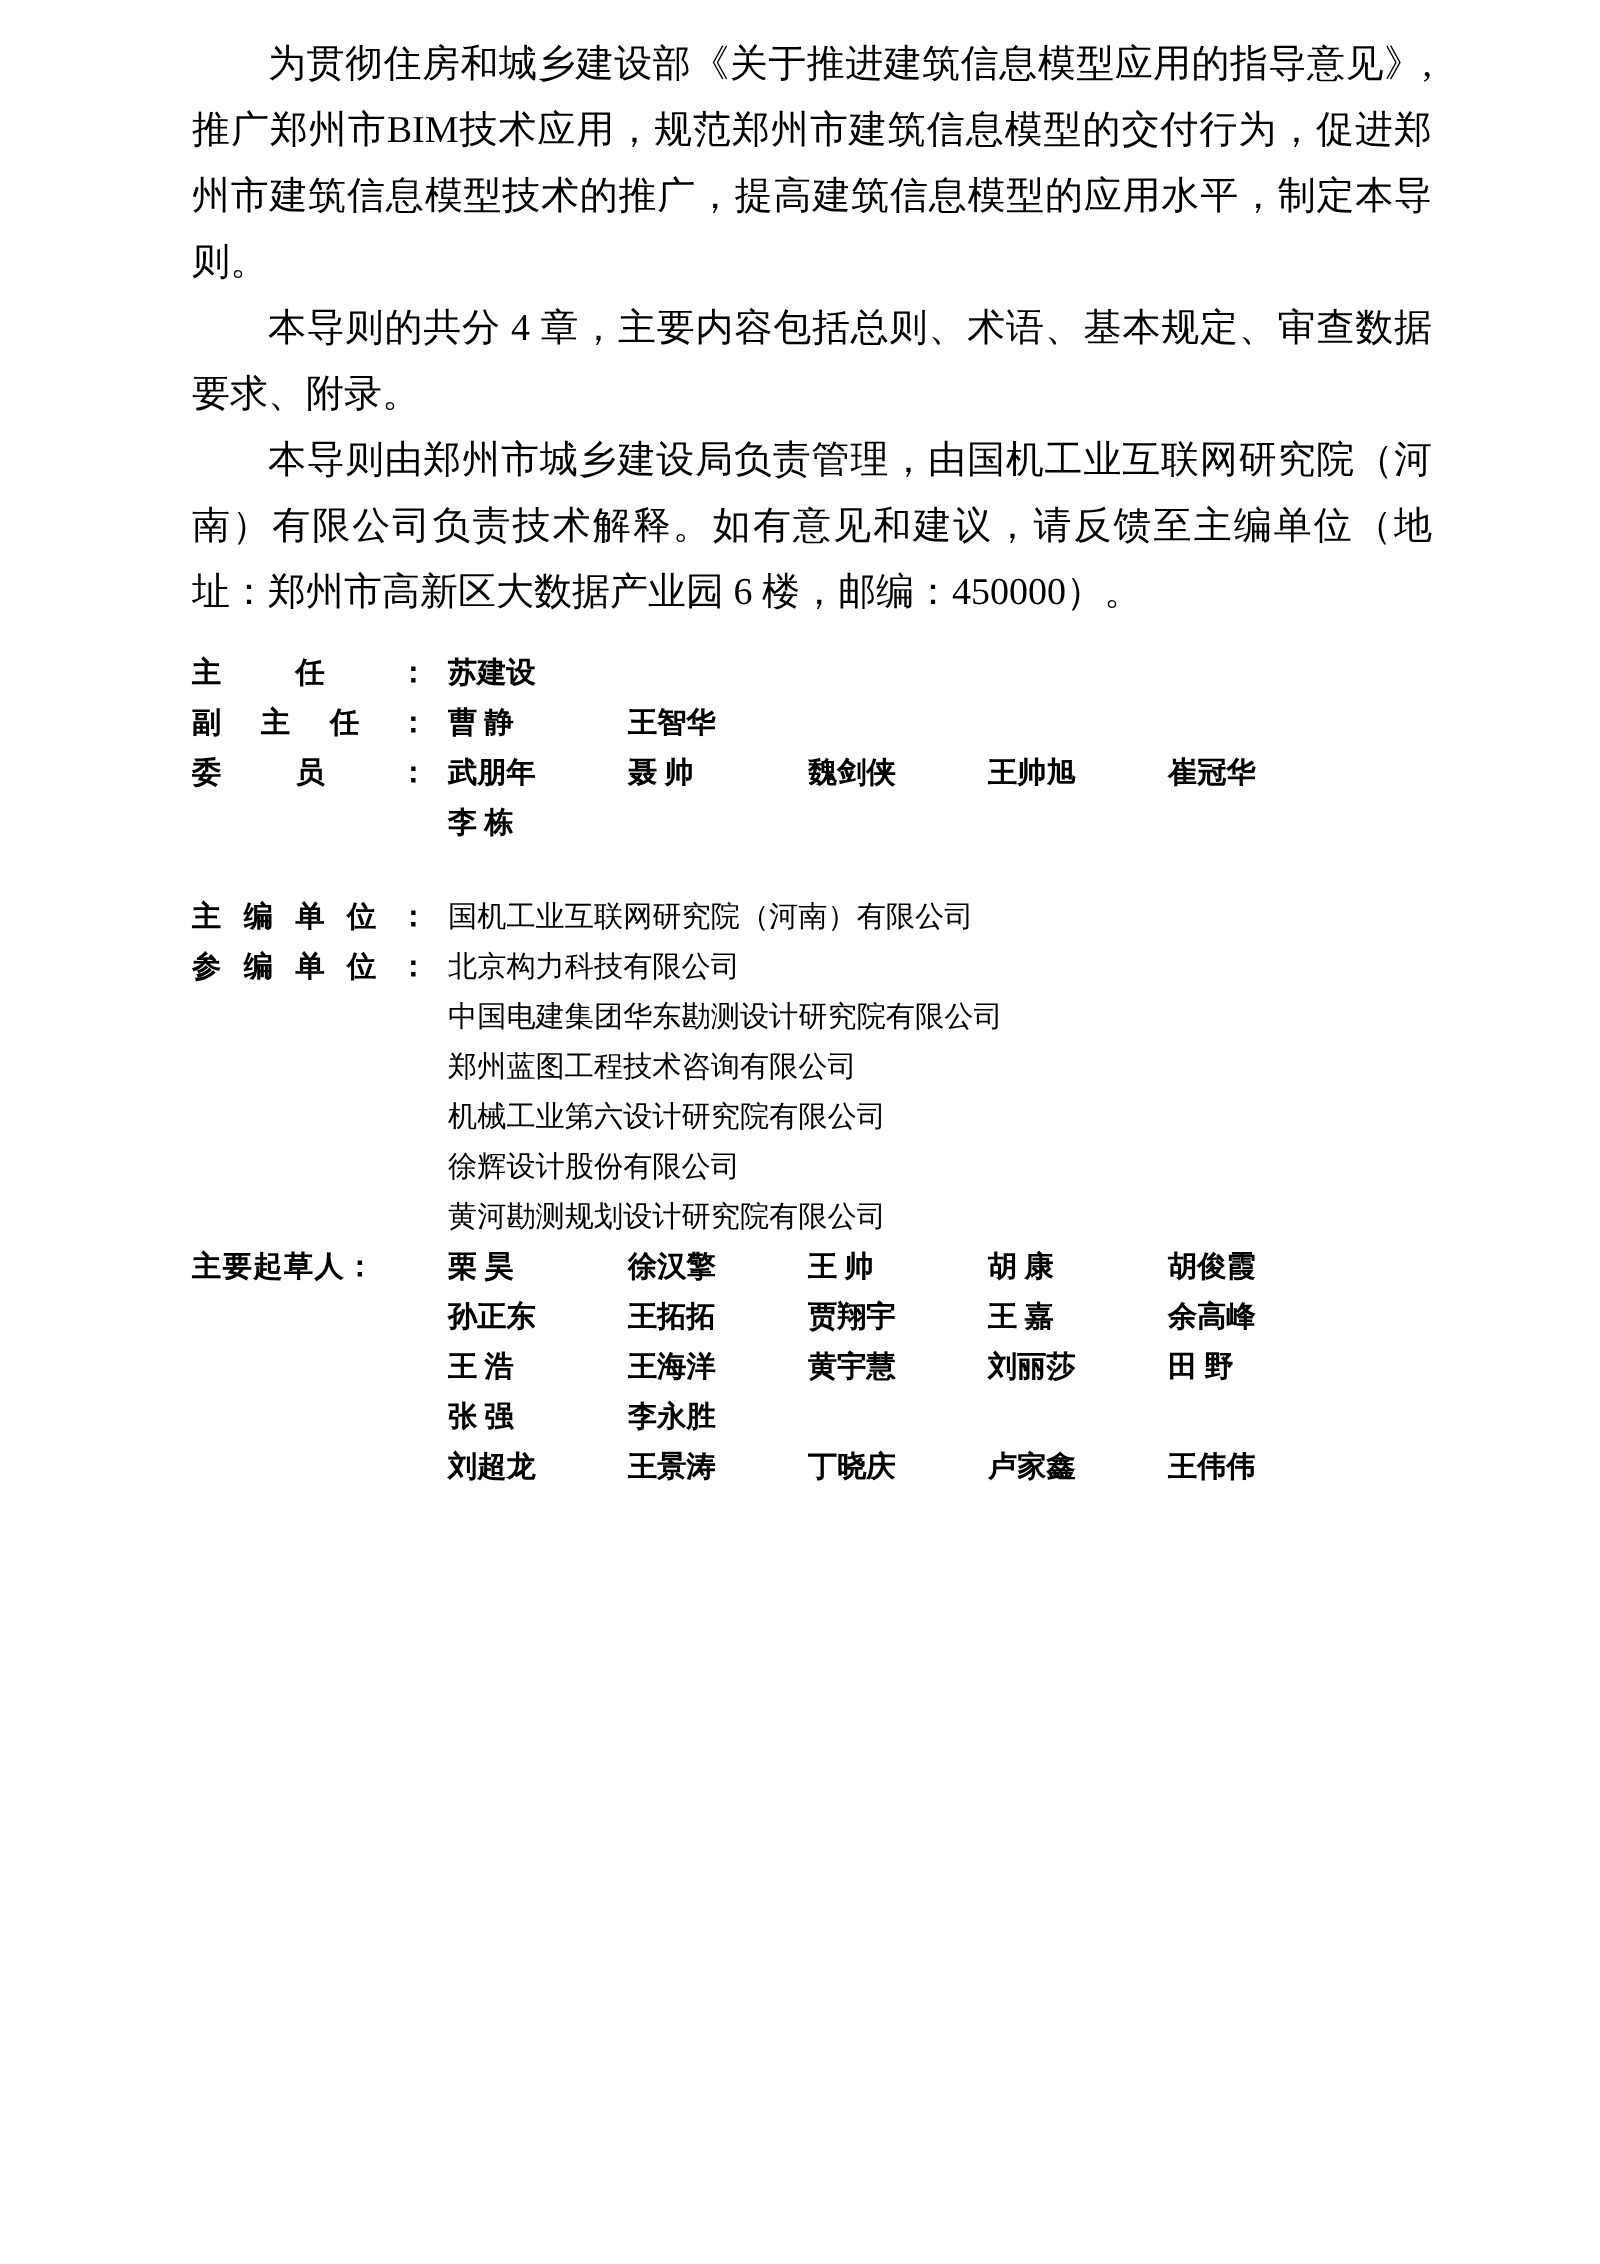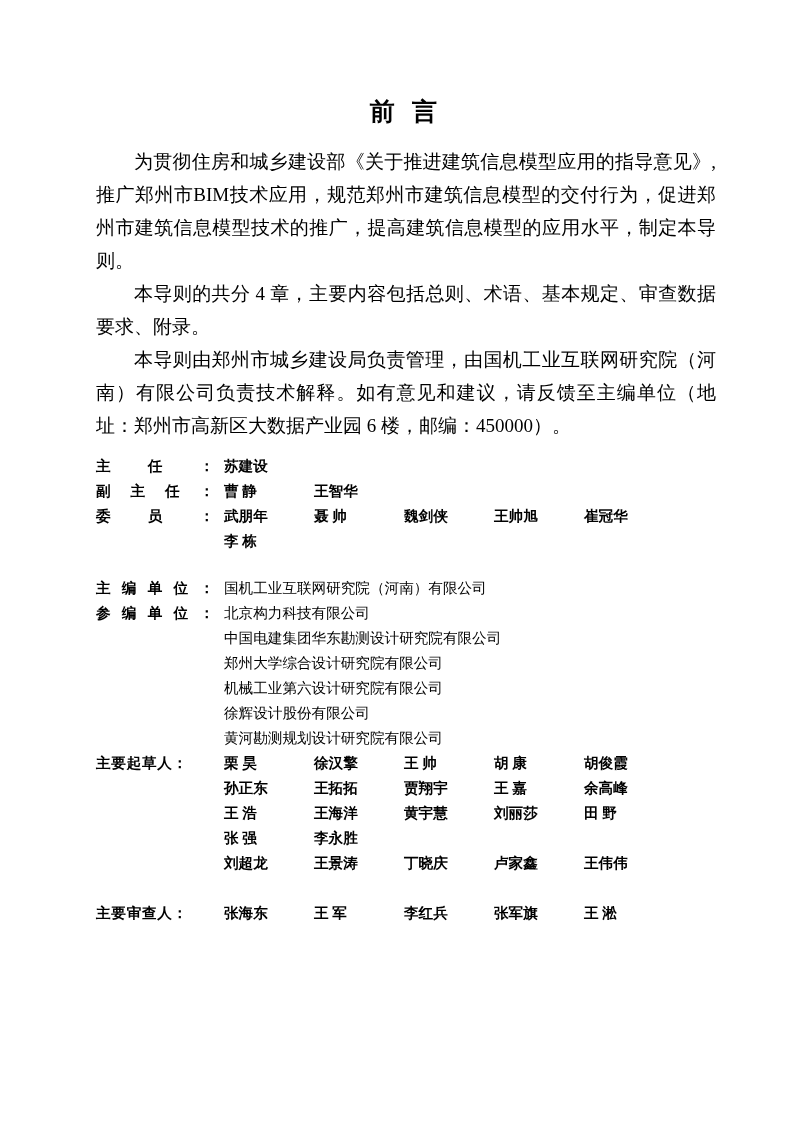--- a/index.html
+++ b/index.html
@@ -99,21 +99,20 @@
   }
   .spacer-row td { height: 25px; }
   .gap-row td { height: 22px; }
 </style>
 </head>
 <body>
 
 <div class="page">
   <div class="content">
 
-    <h1 class="doc-title">前   言</h1>
 
     <div class="para-block">
       <p class="para">为贯彻住房和城乡建设部《关于推进建筑信息模型应用的指导意见》,推广郑州市BIM技术应用，规范郑州市建筑信息模型的交付行为，促进郑州市建筑信息模型技术的推广，提高建筑信息模型的应用水平，制定本导则。</p>
       <p class="para">本导则的共分 4 章，主要内容包括总则、术语、基本规定、审查数据要求、附录。</p>
       <p class="para">本导则由郑州市城乡建设局负责管理，由国机工业互联网研究院（河南）有限公司负责技术解释。如有意见和建议，请反馈至主编单位（地址：郑州市高新区大数据产业园 6 楼，邮编：450000）。</p>
     </div>
 
     <table class="credits">
       <tbody>
 
@@ -226,21 +225,21 @@
         </tr>
         <tr>
           <td class="lbl-cell"></td>
           <td class="unit-cell" colspan="5">
             <span>中国电建集团华东勘测设计研究院有限公司</span>
           </td>
         </tr>
         <tr>
           <td class="lbl-cell"></td>
           <td class="unit-cell" colspan="5">
-            <span>郑州大学综合设计研究院有限公司</span>
+            <span>郑州蓝图工程技术咨询有限公司</span>
           </td>
         </tr>
         <tr>
           <td class="lbl-cell"></td>
           <td class="unit-cell" colspan="5">
             <span>机械工业第六设计研究院有限公司</span>
           </td>
         </tr>
         <tr>
           <td class="lbl-cell"></td>
@@ -343,37 +342,17 @@
           </td>
           <td class="name-cell">
             <span class="name">王伟伟</span>
           </td>
         </tr>
 
         <tr class="spacer-row">
             <td colspan="6"></td>
           </tr>
 
-        <tr>
-          <td class="lbl-cell">
-            <span class="label sp1">主要审查人：</span>
-          </td>
-          <td class="name-cell">
-            <span class="name">张海东</span>
-          </td>
-          <td class="name-cell">
-            <span class="name n2">王  军</span>
-          </td>
-          <td class="name-cell">
-            <span class="name">李红兵</span>
-          </td>
-          <td class="name-cell">
-            <span class="name">张军旗</span>
-          </td>
-          <td class="name-cell">
-            <span class="name n2">王  淞</span>
-          </td>
-        </tr>
       </tbody>
     </table>
 
   </div>
 </div>
 
 </body></html>

